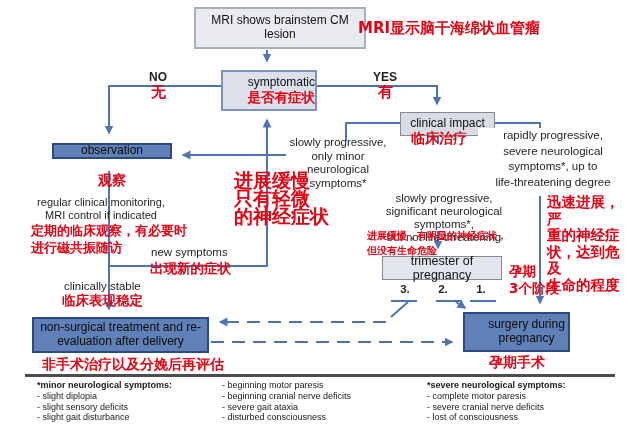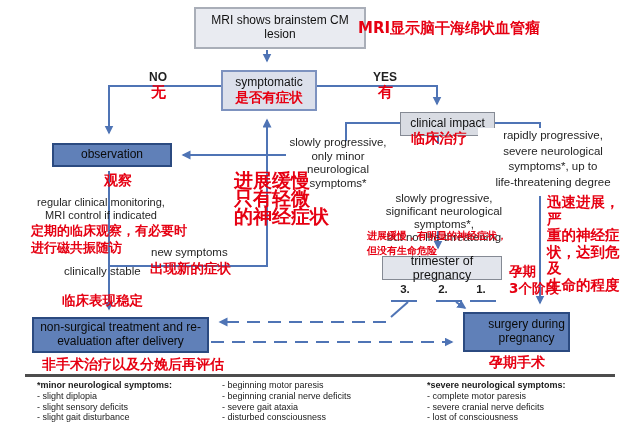--- a/index.html
+++ b/index.html
@@ -2,21 +2,21 @@
 <html><head>
 <meta charset="utf-8">
 <style>
   html,body{margin:0;padding:0;background:#fff;}
   .canvas{position:relative;width:628px;height:432px;background:#ffffff;
           font-family:"Liberation Sans",sans-serif;overflow:hidden;color:#1f1f1f;}
   svg.wires{position:absolute;left:0;top:0;width:628px;height:432px;}
   .box{position:absolute;box-sizing:border-box;display:flex;flex-direction:column;
        align-items:center;justify-content:center;text-align:center;line-height:1.15;}
   .box-dark{background:#6080b8;border:2px solid #2b4a80;color:#0a0a0a;}
-  .box-light{background:#dce0eb;border:2px solid #7d92bf;color:#111;}
+  .box-light{background:#dce0eb;border:2px solid #7d92bf;color:#111;align-items:flex-end;}
   .box-gray{background:#e9ebf1;border:2px solid #a9aeb8;color:#111;}
   .box-gray2{background:#d9dce3;border:1.5px solid #858a94;color:#111;}
   .lbl{position:absolute;white-space:pre-line;line-height:1.18;}
   .en{color:#1f1f1f;}
   .red{color:#e60012;font-weight:bold;font-family:"DejaVu Sans",sans-serif;}
   .ctr{text-align:center;}
   .rule{position:absolute;background:#4d4d4d;}
   .foot{position:absolute;top:380px;font-size:9px;line-height:10.8px;color:#1a1a1a;}
   .fh{font-weight:bold;}
 </style>
@@ -55,21 +55,21 @@
 
   <div class="box box-gray" style="left:180px;top:7px;width:172px;height:42px;font-size:12px;margin-left:14px;">
     <span>MRI shows brainstem CM lesion</span>
   </div>
 
   <div class="box box-light" style="left:221px;top:70px;width:96px;height:41px;font-size:12px;">
     <span>symptomatic</span>
     <span class="red" style="font-size:13.5px;">是否有症状</span>
   </div>
 
-  <div class="box box-dark" style="left:52px;top:143px;width:120px;height:24px;font-size:12px;">
+  <div class="box box-dark" style="left:52px;top:143px;width:120px;height:16px;font-size:12px;">
     <span>observation</span>
   </div>
 
   <div class="box box-gray2" style="left:400px;top:112px;width:95px;height:24px;font-size:12px;">
     <span>clinical impact</span>
   </div>
 
   <div class="box box-gray2" style="left:382px;top:256px;width:120px;height:24px;font-size:12.5px;background:#e2e5ec;text-align:center;">
     <span>trimester of pregnancy</span>
   </div>
@@ -78,21 +78,21 @@
     <span style="white-space:pre-line;">non-surgical treatment and re-
 evaluation after delivery</span>
   </div>
 
   <div class="box box-dark" style="left:463px;top:312px;width:107px;height:40px;font-size:12px;">
     <span style="white-space:pre-line;margin-left:20px;">surgery during
 pregnancy</span>
   </div>
 
   <div class="lbl red" style="left:358px;top:20px;font-size:15px;">MRI显示脑干海绵状血管瘤</div>
-  <div class="lbl red" style="left:104px;top:172px;font-size:14px;">观察</div>
+  <div class="lbl red" style="left:98px;top:172px;font-size:14px;">观察</div>
   <div class="lbl red" style="left:411px;top:130px;font-size:14px;">临床治疗</div>
   <div class="lbl red" style="left:503px;top:263px;font-size:13.5px;line-height:17px;margin-left:6px;">孕期
 3个阶段</div>
   <div class="lbl red" style="left:42px;top:356px;font-size:14px;">非手术治疗以及分娩后再评估</div>
   <div class="lbl red" style="left:489px;top:354px;font-size:14px;">孕期手术</div>
 
   <div class="lbl ctr" style="left:392px;top:283px;width:26px;font-size:11.5px;font-weight:bold;">3.</div>
   <div class="lbl ctr" style="left:430px;top:283px;width:26px;font-size:11.5px;font-weight:bold;">2.</div>
   <div class="lbl ctr" style="left:468px;top:283px;width:26px;font-size:11.5px;font-weight:bold;">1.</div>
 
@@ -102,21 +102,21 @@
   <div class="lbl red" style="left:378px;top:84px;font-size:15px;">有</div>
 
   <div class="lbl en ctr" style="left:33px;top:196px;width:136px;font-size:11px;">regular clinical monitoring,
 MRI control if indicated</div>
   <div class="lbl red" style="left:31px;top:223px;font-size:13px;line-height:16.5px;">定期的临床观察，有必要时
 进行磁共振随访</div>
 
   <div class="lbl en" style="left:151px;top:246px;font-size:11.5px;">new symptoms</div>
   <div class="lbl red" style="left:150px;top:261px;font-size:13.5px;">出现新的症状</div>
 
-  <div class="lbl en" style="left:64px;top:265px;font-size:11.5px;">clinically stable</div>
+  <div class="lbl en" style="left:64px;top:280px;font-size:11.5px;">clinically stable</div>
   <div class="lbl red" style="left:62px;top:293px;font-size:13.5px;">临床表现稳定</div>
 
   <div class="lbl en ctr" style="left:282px;top:136px;width:112px;font-size:11.5px;line-height:13.5px;">slowly progressive,
 only minor neurological
 symptoms*</div>
   <div class="lbl red" style="left:234px;top:172px;font-size:19px;line-height:18px;font-family:Liberation Serif, serif;">进展缓慢
 只有轻微
 的神经症状</div>
 
   <div class="lbl en ctr" style="left:355px;top:192px;width:178px;font-size:11.5px;line-height:13px;">slowly progressive,

